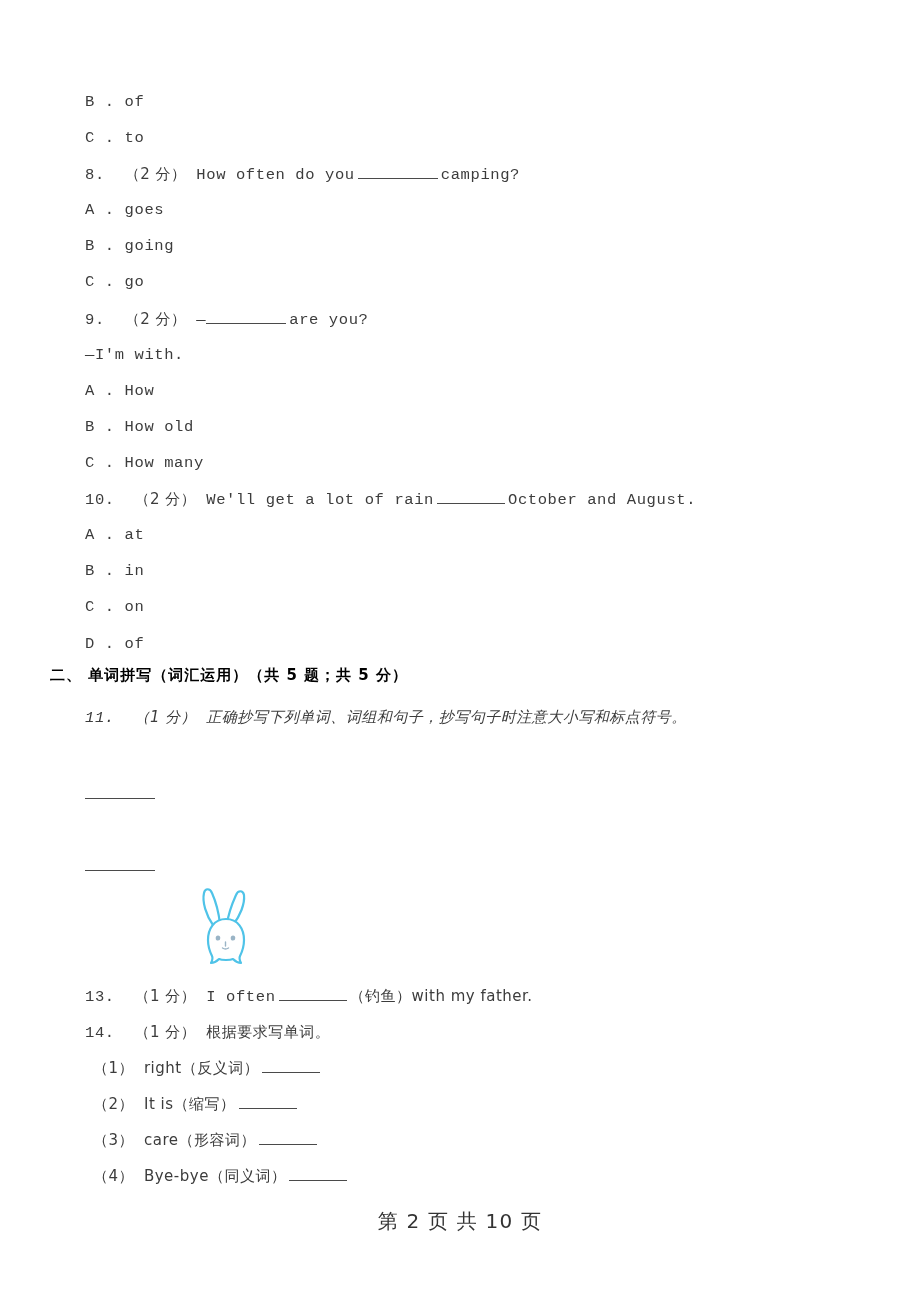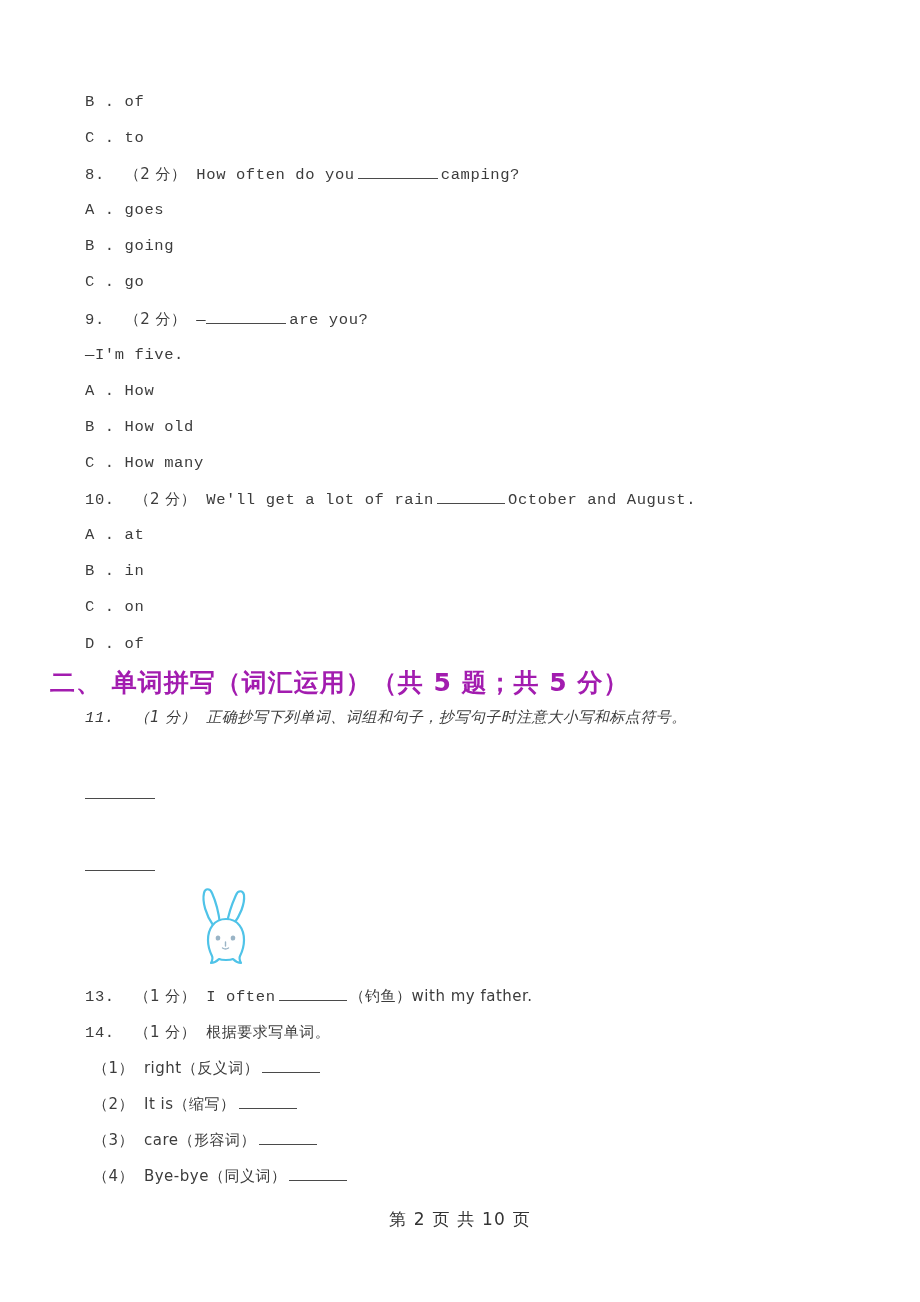--- a/index.html
+++ b/index.html
@@ -35,23 +35,23 @@
   }
 
   .opt { font-size: 15.5px; }
 
   
   .section-head {
     position: absolute;
     white-space: nowrap;
     font-family: "DejaVu Sans", "Liberation Sans", sans-serif;
     font-weight: bold;
-    font-size: 25px;
+    font-size: 15px;
     letter-spacing: 1px;
-    color: #a21caf;
+    color: #000000;
   }
 
   
   .cn {
     font-family: "DejaVu Sans", "Liberation Sans", sans-serif;
     font-size: 15px;
     letter-spacing: 0.5px;
   }
 
   
@@ -80,21 +80,21 @@
     top: 884px;
     width: 68px;
     height: 84px;
   }
 
   .footer {
     position: absolute;
     width: 920px;
     text-align: center;
     font-family: "DejaVu Sans", "Liberation Sans", sans-serif;
-    font-size: 17px;
+    font-size: 20px;
     letter-spacing: 1.2px;
     color: #333333;
   }
 </style>
 </head>
 <body>
 
 <div class="page">
 
   <div class="ln opt" style="left:85px; top:93px;">B . of</div>
@@ -104,21 +104,21 @@
   <div class="ln" style="left:85px; top:165px;">
     <span>8.</span><span>&nbsp;&nbsp;</span><span class="cn">（2 分）</span><span>&nbsp;</span><span>How often do you</span><span class="blank b-lg"></span><span>camping?</span>
   </div>
   <div class="ln opt" style="left:85px; top:201px;">A . goes</div>
   <div class="ln opt" style="left:85px; top:237px;">B . going</div>
   <div class="ln opt" style="left:85px; top:273px;">C . go</div>
 
   <div class="ln" style="left:85px; top:310px;">
     <span>9.</span><span>&nbsp;&nbsp;</span><span class="cn">（2 分）</span><span>&nbsp;</span><span>—</span><span class="blank b-lg" style="margin-left:0;"></span><span>are you?</span>
   </div>
-  <div class="ln" style="left:85px; top:346px;">—I'm five.</div>
+  <div class="ln" style="left:85px; top:346px;">—I'm with.</div>
   <div class="ln opt" style="left:85px; top:382px;">A . How</div>
   <div class="ln opt" style="left:85px; top:418px;">B . How old</div>
   <div class="ln opt" style="left:85px; top:454px;">C . How many</div>
 
   <div class="ln" style="left:85px; top:490px;">
     <span>10.</span><span>&nbsp;&nbsp;</span><span class="cn">（2 分）</span><span>&nbsp;</span><span>We'll get a lot of rain</span><span class="blank b-md"></span><span>October and August.</span>
   </div>
   <div class="ln opt" style="left:85px; top:526px;">A . at</div>
   <div class="ln opt" style="left:85px; top:562px;">B . in</div>
   <div class="ln opt" style="left:85px; top:598px;">C . on</div>

